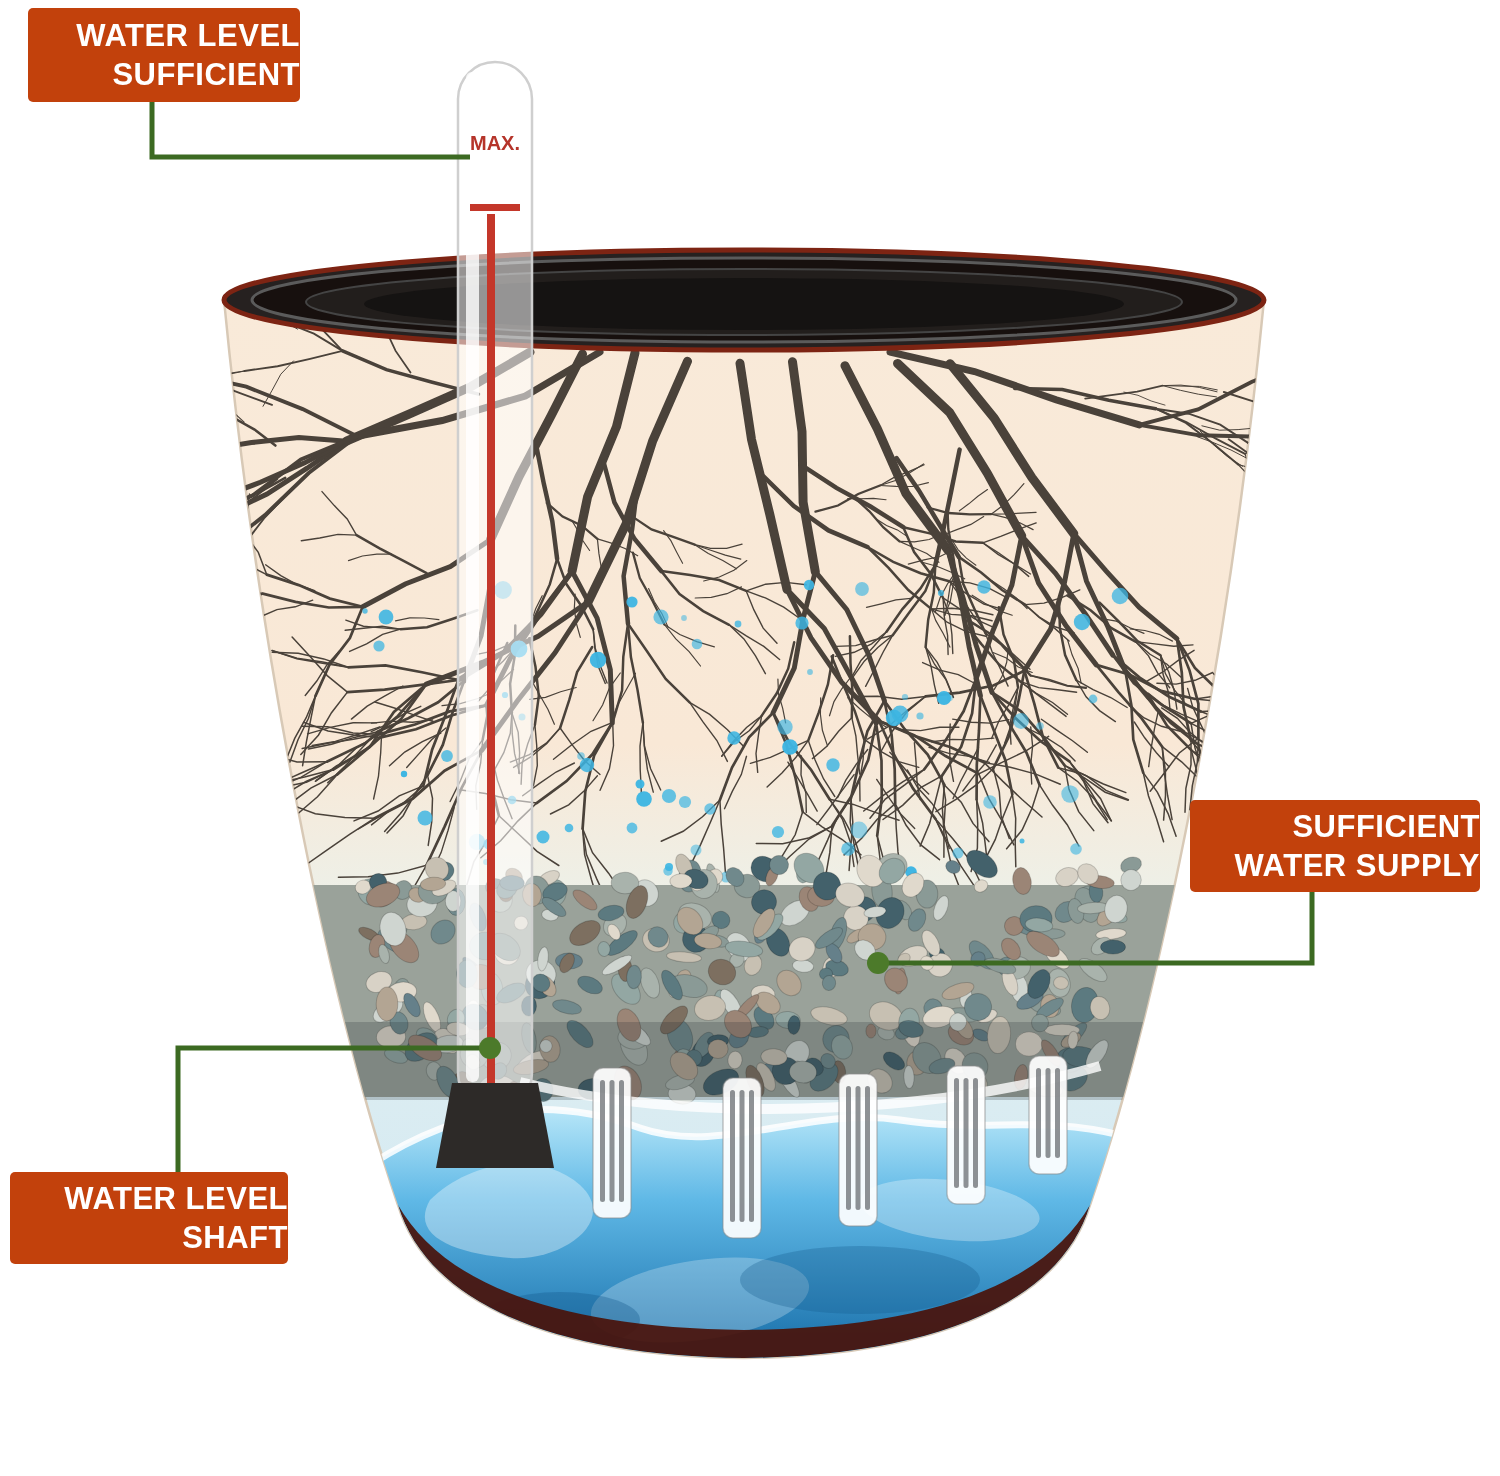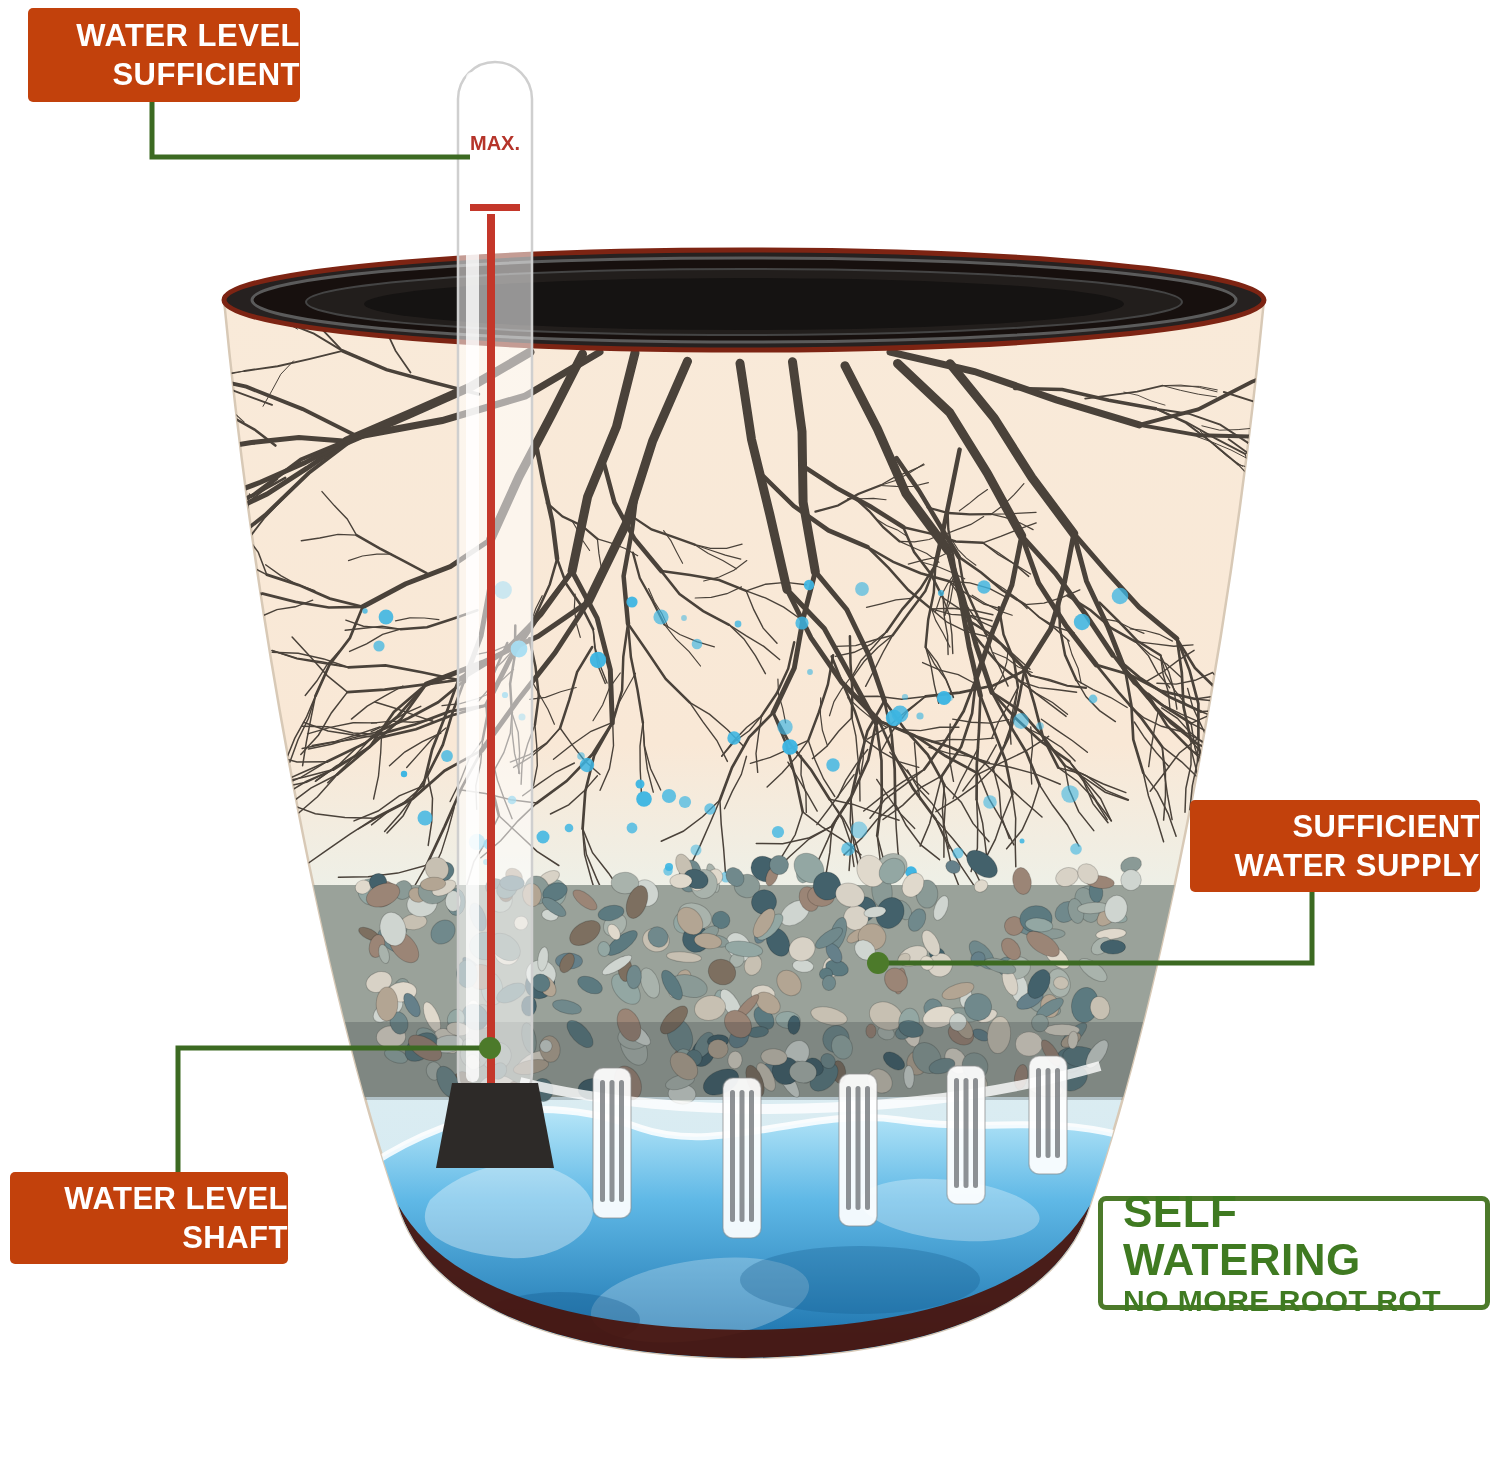--- a/index.html
+++ b/index.html
@@ -1160,18 +1160,14 @@
   <div class="label-box" id="label-supply">
     <span>SUFFICIENT</span>
     <span>WATER SUPPLY</span>
   </div>
 
   <div class="label-box" id="label-shaft">
     <span>WATER LEVEL</span>
     <span>SHAFT</span>
   </div>
 
-  <div class="outline-box">
-    <span class="t1">SELF WATERING</span>
-    <span class="t2">NO MORE ROOT ROT</span>
-  </div>
 
 </div>
 
 </body></html>

